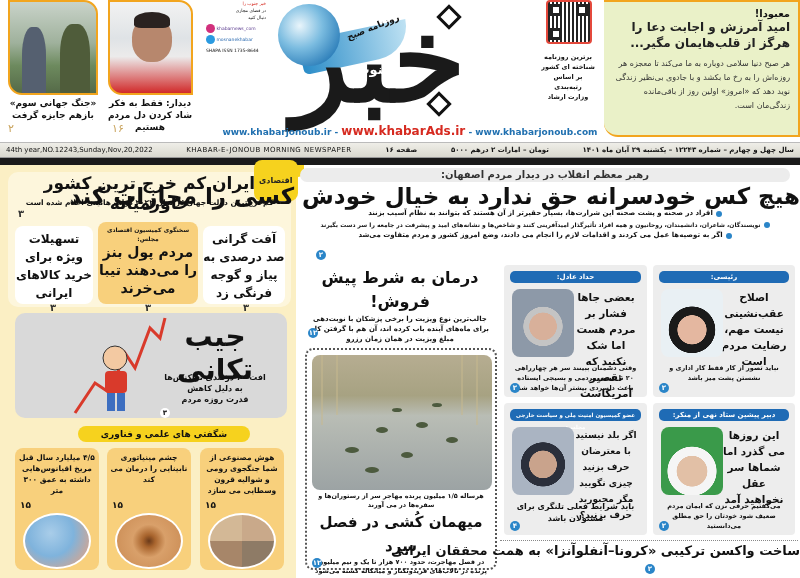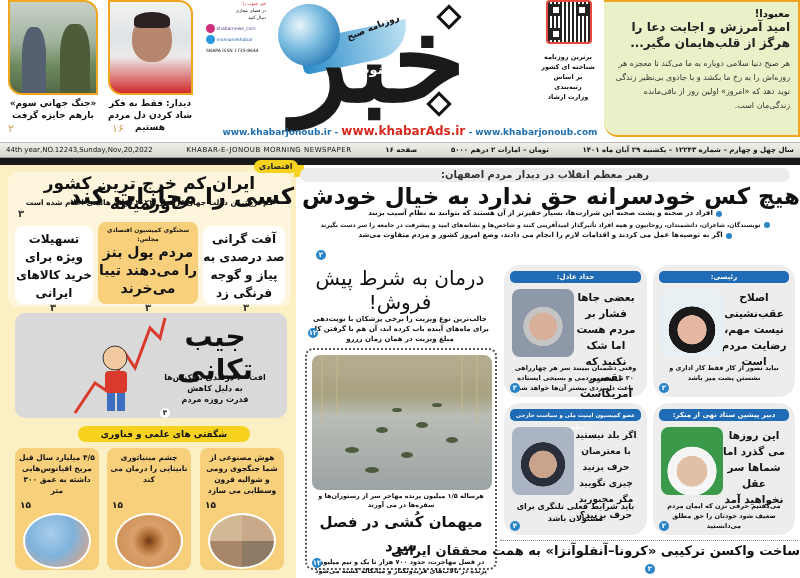--- a/index.html
+++ b/index.html
@@ -27,21 +27,21 @@
 #quote-box .q1{font-size:10px;font-weight:bold}
 #quote-box .q2{font-size:12px;font-weight:bold;line-height:16px;color:#222}
 #quote-box .q3{font-size:8px;line-height:14px;margin-top:6px;color:#333}
 #urls{left:210px;top:124px;width:400px;font-size:9px;font-weight:bold;color:#2070b0;text-align:center;white-space:nowrap}
 #urls .big{color:#d62a20;font-size:12px}
 
 #infobar{left:0;top:142px;width:800px;height:16px;background:linear-gradient(180deg,#efeee8,#d9d8ce);border-top:1px solid #bbb;border-bottom:1px solid #999;font-size:7px;display:flex;align-items:center;justify-content:space-between;padding:0 6px}
 #blackbar{left:0;top:158px;width:800px;height:7px;background:#1a1a1a}
 
 #left-col{left:0;top:165px;width:296px;height:413px;background:#fbefc4}
-.eco-tag{left:254px;top:160px;background:#f6d21e;border-radius:8px;font-size:8px;font-weight:bold;padding:2px 5px;color:#222}
+.eco-tag{left:254px;top:160px;background:#f6d21e;border-radius:8px;font-size:8px;font-weight:bold;padding:16px 5px;color:#222}
 .eco-box{left:8px;top:172px;width:283px;height:135px;background:#fdf6dc;border-radius:10px}
 .eco-title{left:8px;top:173px;width:283px;font-size:17px;font-weight:bold;text-align:center;direction:rtl}
 .eco-sub{left:8px;top:198px;width:283px;font-size:7.5px;font-weight:bold;text-align:center;direction:rtl}
 .page-num{font-size:10px;font-weight:bold;color:#333}
 .card{position:absolute;border-radius:8px;background:#fff;text-align:center;direction:rtl;font-weight:bold}
 .card.mid{background:#f8d07c}
 .card .t{font-size:12px;line-height:18px}
 .card.mid .t{font-size:14px;line-height:18px}
 .card .pre{font-size:6px;line-height:9px}
 .cartoon{left:15px;top:313px;width:272px;height:105px;background:#d9d9d9;border-radius:10px}
@@ -54,21 +54,21 @@
 .sci-card .img{position:absolute;left:8px;top:65px;width:68px;height:56px;border-radius:50%;border:2px solid #fff}
 
 #sup{left:300px;top:168px;width:490px;height:14px;background:#ececec;border-radius:7px;font-size:10px;font-weight:bold;text-align:center;direction:rtl;color:#333;line-height:14px}
 #main-hl{left:300px;top:183px;width:500px;font-size:23px;font-weight:bold;text-align:center;direction:rtl;letter-spacing:-0.5px;white-space:nowrap}
 .bullets{left:300px;top:208px;width:490px;direction:rtl;font-size:7px;font-weight:bold;line-height:11px}
 .bullets .b{display:flex;align-items:center;justify-content:center;gap:3px}
 .dot{display:inline-block;width:6px;height:6px;border-radius:50%;background:#2a85c8}
 .circ{display:inline-block;width:10px;height:10px;border-radius:50%;background:#2a85c8;color:#fff;font-size:7px;line-height:10px;text-align:center;font-weight:bold}
 .dotted{left:305px;top:348px;width:192px;height:222px;border:2px dotted #555;border-radius:8px}
 .ducks{left:312px;top:355px;width:180px;height:135px;border-radius:8px;background:linear-gradient(180deg,#b6ad91 0%,#a7a282 30%,#b9bdb5 45%,#9ca3a4 100%)}
-.pbox{position:absolute;background:#ededed;border-radius:16px;direction:rtl}
+.pbox{position:absolute;background:#ededed;border-radius:4px;direction:rtl}
 .pbox .hdr{height:12px;margin:6px 6px 0;background:#1f6bb5;color:#fff;border-radius:5px;font-size:7px;font-weight:bold;text-align:center;line-height:12px}
 .pbox .hl{position:absolute;right:8px;top:24px;width:66px;font-size:10.5px;font-weight:bold;line-height:16px;text-align:center}
 .pbox .port{position:absolute;left:8px;top:24px;width:62px;height:68px;border-radius:8px}
 .pbox .sub{position:absolute;right:6px;left:6px;top:98px;font-size:6.5px;font-weight:bold;line-height:10px;text-align:center}
 .pbox .pn{position:absolute;left:6px;bottom:4px}
 #bottom-hl{left:500px;top:543px;width:300px;font-size:13px;font-weight:bold;text-align:center;direction:rtl;white-space:nowrap}
 #bottom-sep{left:500px;top:540px;width:298px;border-top:1px dotted #888}
 </style>
 </head>
 <body>
@@ -218,21 +218,21 @@
       <span style="font-size:6px">نویسندگان، شاعران، دانشمندان، روحانیون و همه افراد تأثیرگذار امیدآفرینی کنند و شاخص‌ها و نشانه‌های امید و پیشرفت در جامعه را سر دست بگیرند</span>
     </div>
   <div class="b">
       <span class="dot"></span>
       <span>اگر به توصیه‌ها عمل می کردند و اقدامات لازم را انجام می دادند، وضع امروز کشور و مردم متفاوت می‌شد</span>
     </div>
 </div>
 <span class="abs circ" style="left:316px;top:250px">۲</span>
 
 <div class="abs rtl" style="left:302px;top:266px;width:196px;text-align:center">
-  <div style="font-size:20px;font-weight:normal;line-height:24px">درمان به شرط پیش فروش!</div>
+  <div style="font-size:16px;font-weight:bold;line-height:24px">درمان به شرط پیش فروش!</div>
   <div style="font-size:7px;font-weight:bold;line-height:10px;padding:0 8px">جالب‌ترین نوع ویزیت را برخی پزشکان با نوبت‌دهی برای ماه‌های آینده باب کرده اند، آن هم با گرفتن کل مبلغ ویزیت در همان زمان رزرو</div>
 </div>
 <span class="abs circ" style="left:308px;top:328px">۱۲</span>
 
 <div class="abs dotted"></div>
 <div class="abs ducks">
   <svg width="180" height="135">
     <g fill="#4c5a3e">
         <ellipse cx="40" cy="95" rx="7" ry="3"></ellipse>
         <ellipse cx="70" cy="75" rx="6" ry="3"></ellipse>

